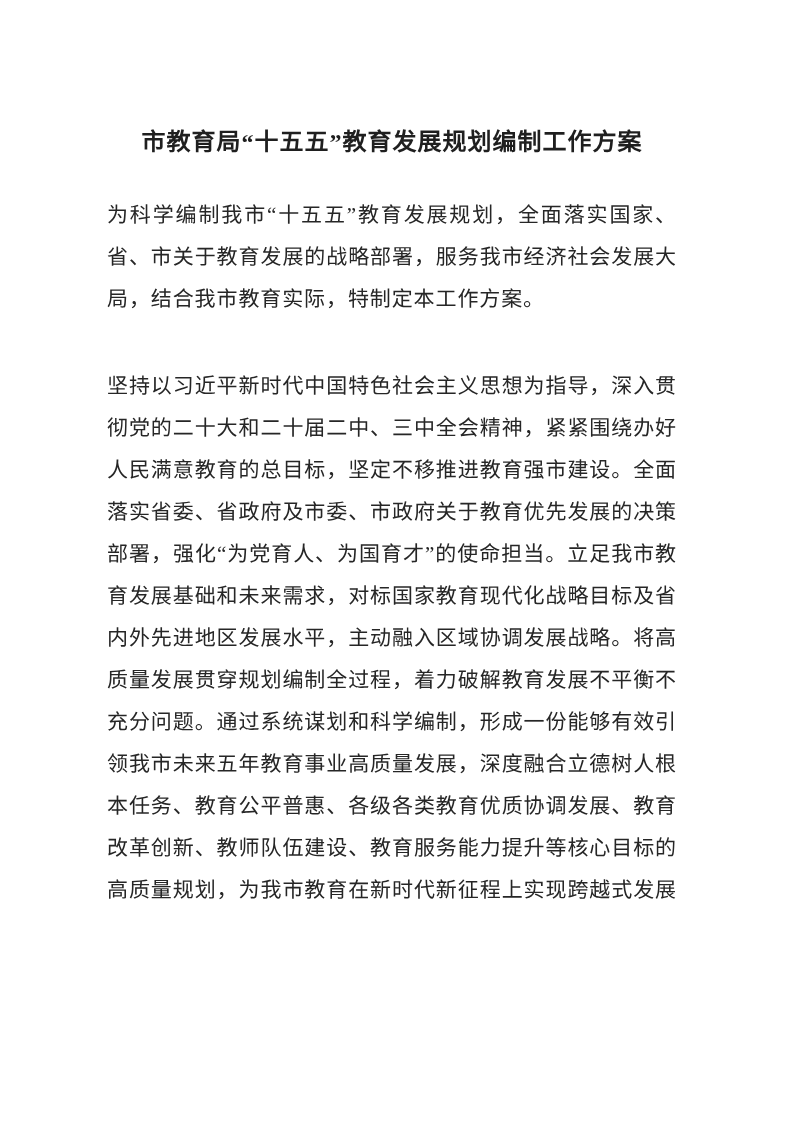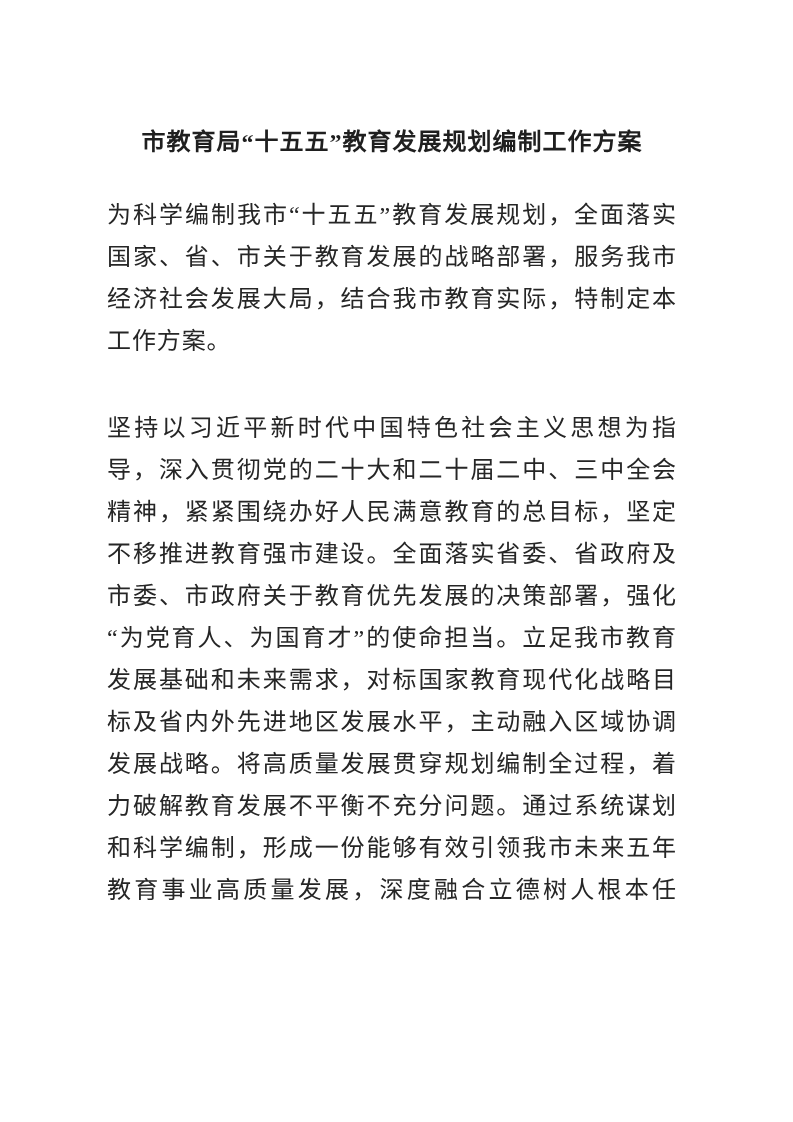--- a/index.html
+++ b/index.html
@@ -27,21 +27,21 @@
     margin: 128px 0 0 0;
     font-size: 24px;
     font-weight: bold;
     line-height: 28px;
     text-align: center;
     letter-spacing: 1px;
     color: #1f1f1f;
   }
   .para {
     margin: 0;
-    font-size: 24px;
+    font-size: 21px;
     line-height: 42px;
     text-align: justify;
     text-justify: inter-character;
     letter-spacing: 0.9px;
     word-break: break-all;
     overflow-wrap: break-word;
   }
   .para-1 {
     margin-top: 38px;
   }

